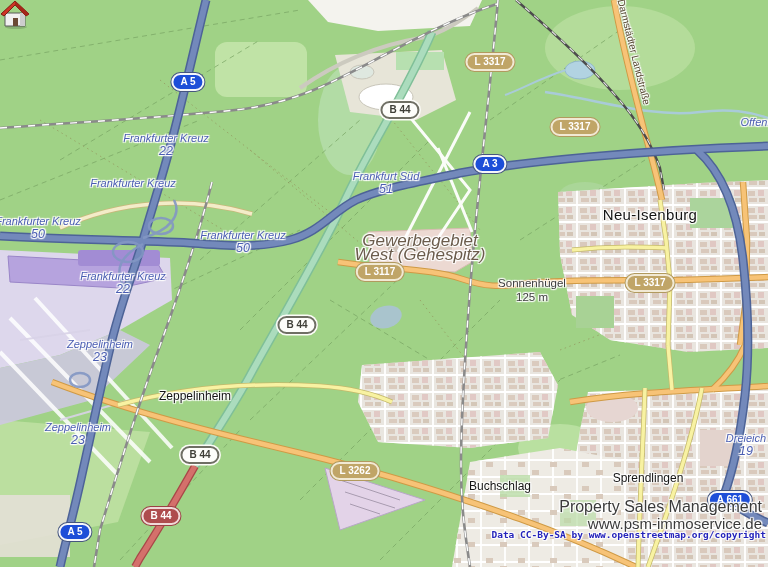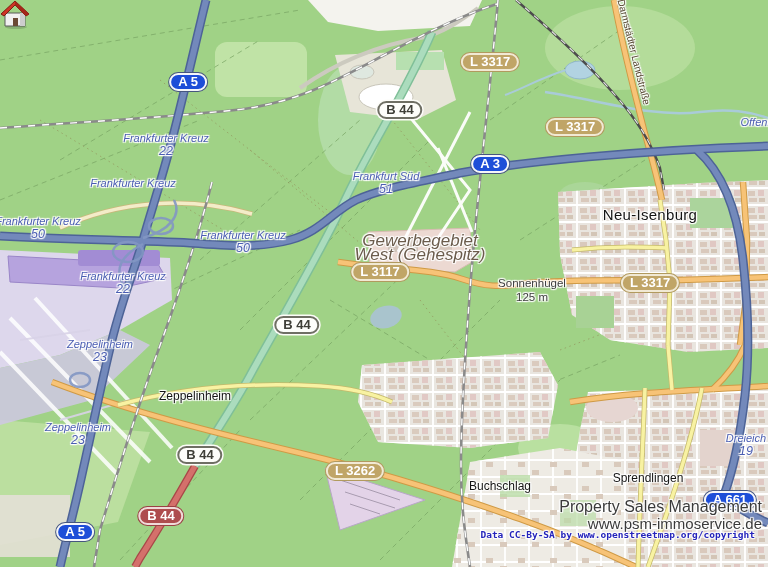--- a/index.html
+++ b/index.html
@@ -15,34 +15,34 @@
   .town{position:absolute;transform:translate(-50%,-50%);color:#141414;
         font-size:12px;white-space:nowrap;}
   .town.big{font-size:15px;letter-spacing:.3px;}
   .arealabel{position:absolute;transform:translate(-50%,-50%);color:#6b5c4c;
         font-style:italic;font-size:17px;line-height:14px;text-align:center;white-space:nowrap;}
   .elev{position:absolute;transform:translate(-50%,-50%);color:#3c3c3c;
         font-size:11.5px;line-height:14px;text-align:center;white-space:nowrap;}
   .vstreet{position:absolute;left:634px;top:52px;color:#54452f;font-size:10px;
         white-space:nowrap;transform:translate(-50%,-50%) rotate(76deg);}
   .badge{position:absolute;transform:translate(-50%,-50%);border-radius:10px;
-        font-size:13px;font-weight:bold;padding:0px 7px;line-height:14px;
+        font-size:10px;font-weight:bold;padding:0px 7px;line-height:14px;
         white-space:nowrap;text-align:center;}
   .badge.motorway{background:#1d4ed8;color:#fff;border:2px solid #f5f6f9;
         box-shadow:0 0 0 1px #45567f;}
   .badge.federal{background:#fdfdfa;color:#3f3f38;border:2px solid #6f6f64;
         box-shadow:0 0 0 1.5px #fcfcf8;}
   .badge.federal-red{background:#ae4c4e;color:#fff;border:2px solid #f0dad9;
         box-shadow:0 0 0 1px #9a4144;}
   .badge.state{background:#c0a567;color:#fff;border:2px solid #f1e9d4;
         box-shadow:0 0 0 1px #b19a5e;}
   .cpline{position:absolute;right:6px;text-align:right;color:#3a3a3a;}
   .cp1{top:498px;font-size:16px;}
   .cp2{top:515px;font-size:15px;margin-left:36px;}
-  .cp3{top:529px;right:13px;font-family:"DejaVu Sans Mono",monospace;
+  .cp3{top:529px;right:2px;font-family:"DejaVu Sans Mono",monospace;
        font-size:9.5px;font-weight:bold;color:#2524bb;}
   .marker{position:absolute;left:652px;top:180px;width:31px;height:29px;}
 </style>
 </head>
 <body>
 
 <div id="stage">
 
 <svg width="768" height="567" viewBox="0 0 768 567">
   <defs>

